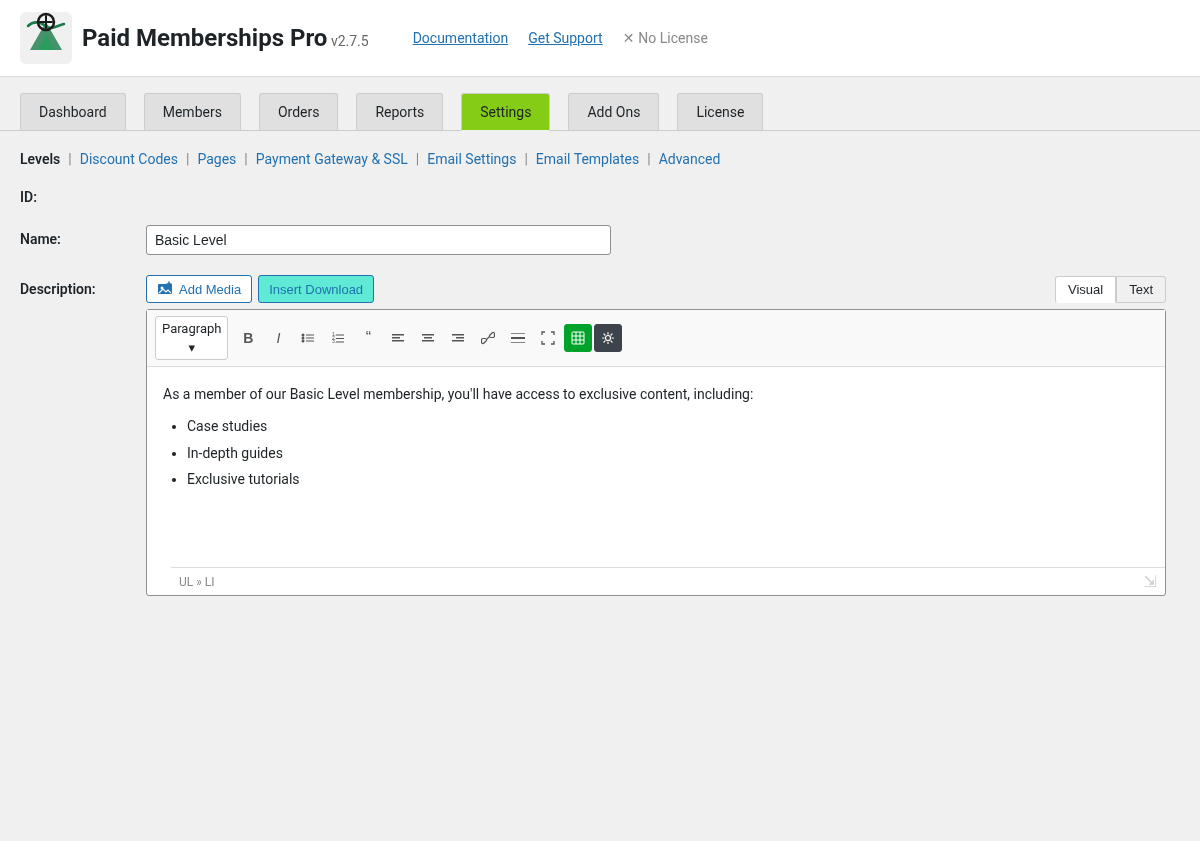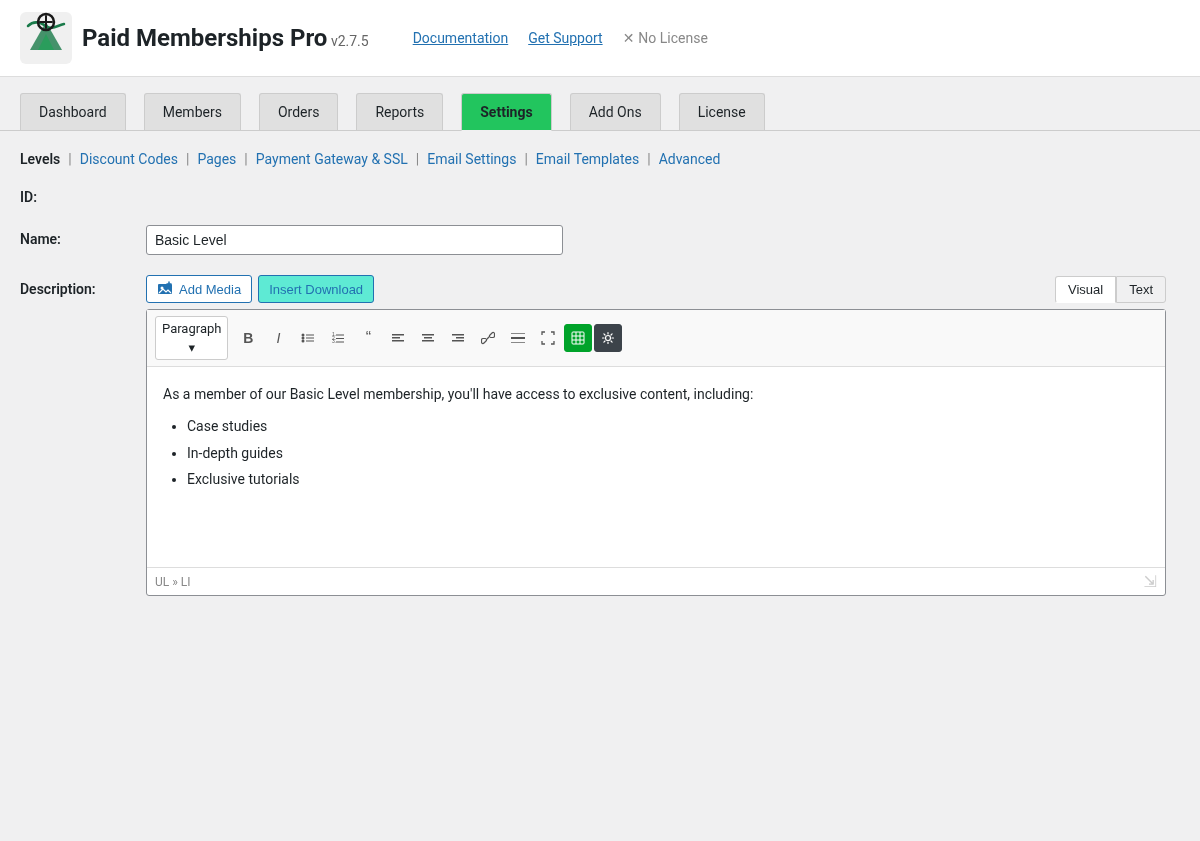--- a/index.html
+++ b/index.html
@@ -71,22 +71,22 @@
       border: 1px solid #ccc;
       border-bottom: none;
       cursor: pointer;
       font-size: 14px;
       color: #1d2327;
       text-decoration: none;
       margin-right: 2px;
       border-radius: 3px 3px 0 0;
     }
     .nav-tab.active {
-      background: #22c55e;
-      font-weight: 700;
+      background: #84cc16;
+      font-weight: 400;
       border-bottom: 1px solid #f0f0f1;
       margin-bottom: -1px;
       z-index: 1;
       position: relative;
     }
 
     
     .content {
       padding: 20px 20px;
       background: #f0f0f1;
@@ -134,21 +134,21 @@
       gap: 16px;
     }
     .form-label {
       font-weight: 600;
       font-size: 14px;
       min-width: 110px;
       padding-top: 6px;
       color: #1d2327;
     }
     .form-field input[type="text"] {
-      width: 417px;
+      width: 465px;
       padding: 6px 8px;
       border: 1px solid #8c8f94;
       border-radius: 3px;
       font-size: 14px;
       color: #1d2327;
       background: #fff;
     }
 
     
     .description-area {
@@ -272,20 +272,21 @@
     }
     .editor-content li { margin-bottom: 4px; }
     .editor-footer {
       border-top: 1px solid #ddd;
       padding: 4px 8px;
       font-size: 12px;
       color: #888;
       display: flex;
       justify-content: space-between;
       align-items: center;
+      margin-left: 24px;
     }
     .resize-handle {
       color: #ccc;
       font-size: 16px;
     }
   </style>
 </head>
 <body>
 
 <div class="header">

